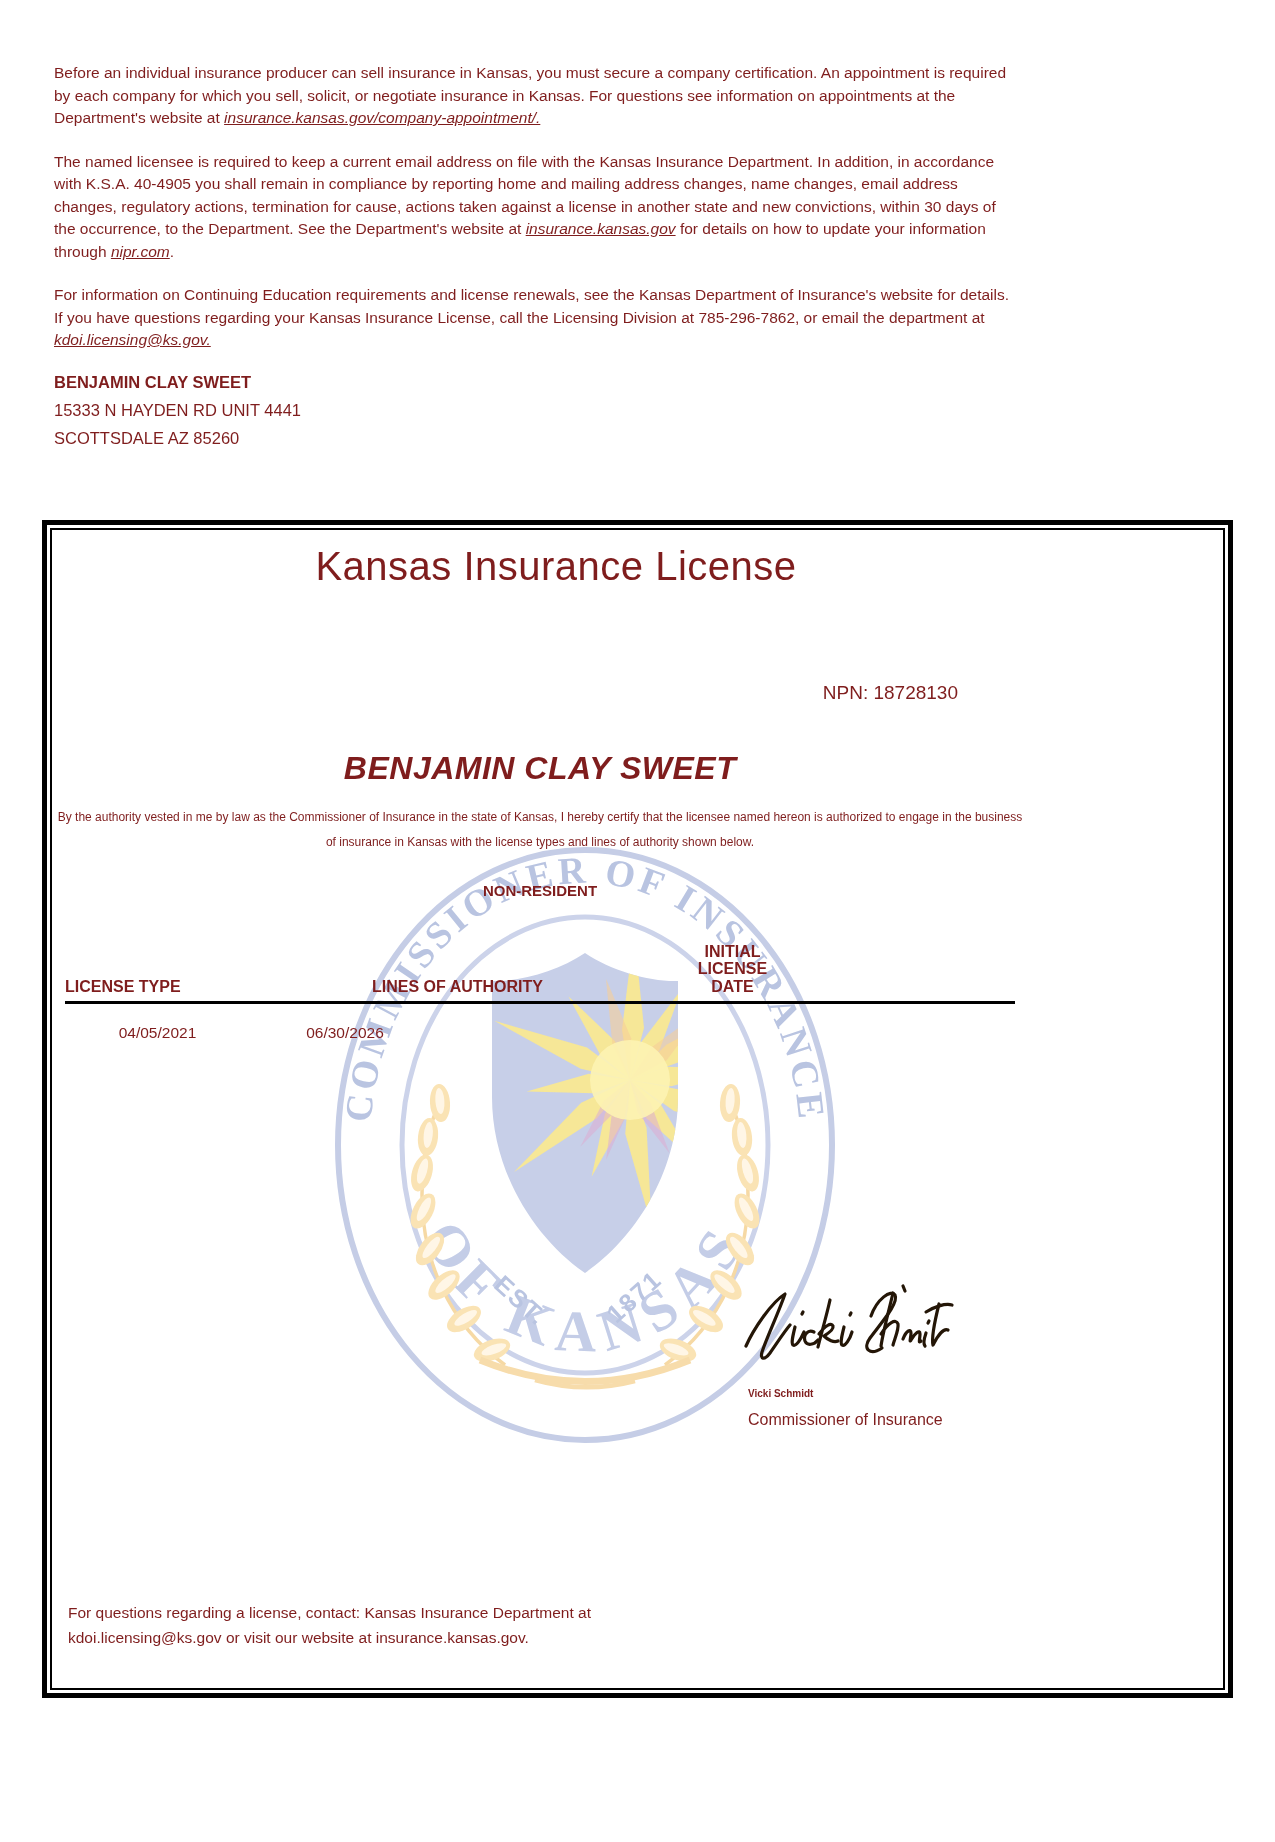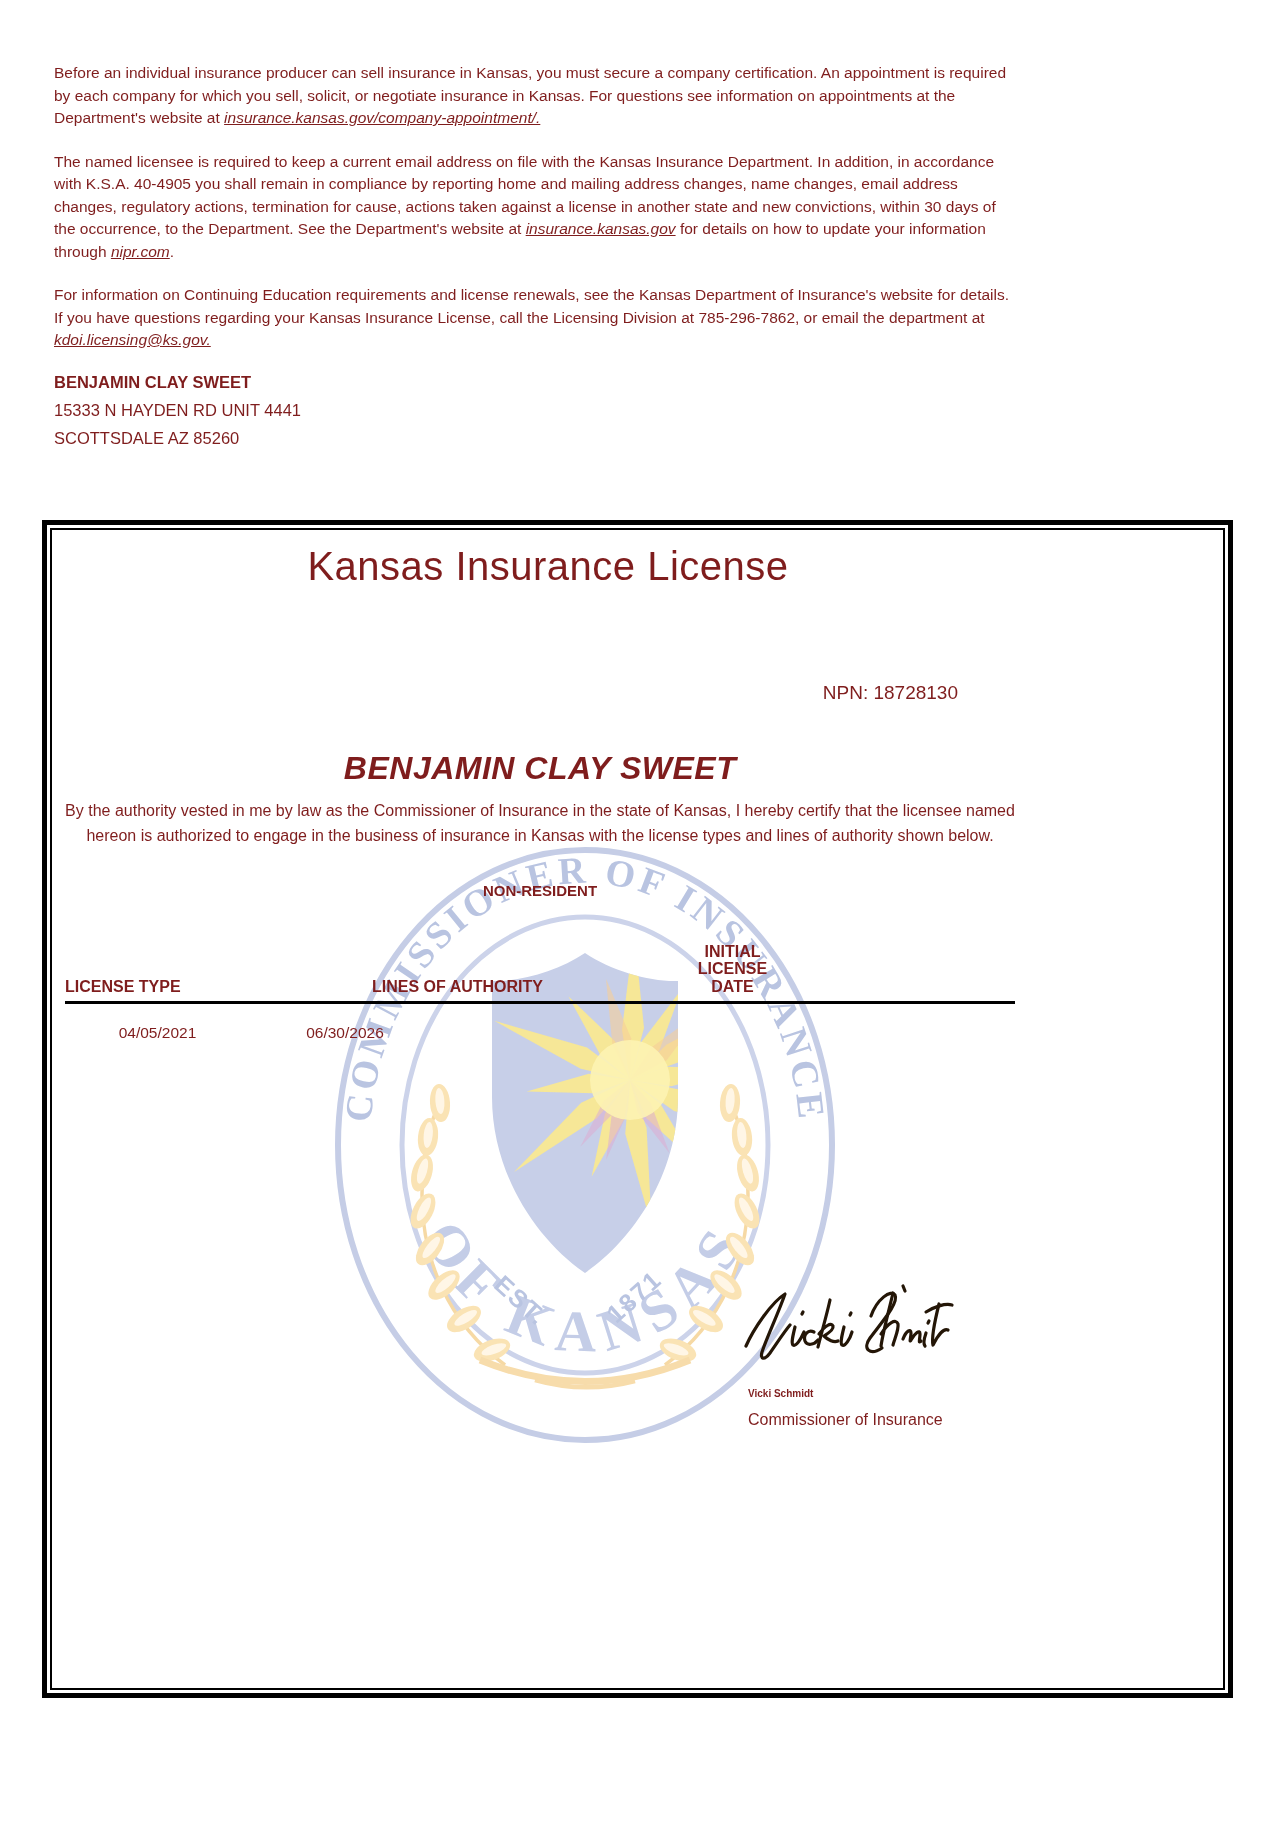--- a/index.html
+++ b/index.html
@@ -15,24 +15,24 @@
   .recipient { position:absolute; left:54px; top:368px; font-size:16.5px; line-height:28px; }
   .recipient .rname { font-weight:bold; }
   
   .cert-outer {
     position:absolute; left:42px; top:520px; width:1191px; height:1178px;
     border:5px solid #000; padding:3px; box-sizing:border-box;
   }
   .cert-inner { border:2px solid #000; width:100%; height:100%; box-sizing:border-box; position:relative; }
   .cert-content { position:absolute; left:13px; top:0; width:950px; height:100%; }
   .cert-content > * { position:absolute; z-index:1; }
-  .cert-title { top:14px; left:8px; width:100%; text-align:center; font-size:40px; letter-spacing:.5px; }
+  .cert-title { top:14px; left:16px; width:100%; text-align:center; font-size:40px; letter-spacing:.5px; }
   .cert-npn { top:152px; right:57px; font-size:19px; }
   .cert-name { top:220px; left:0; width:100%; text-align:center; font-size:32px; font-weight:bold; font-style:italic; letter-spacing:.5px; }
-  .cert-authority { top:268px; left:-8px; width:966px; text-align:center; font-size:16px; line-height:25px; }
+  .cert-authority { top:275px; left:-8px; width:966px; text-align:center; font-size:12px; line-height:25px; }
   .cert-residency { top:352px; left:0; width:100%; text-align:center; font-size:15px; font-weight:bold; }
   
   .tbl { top:412px; left:0; width:950px; }
   .tbl .c1 { width:210px; }
   .tbl .c2 { width:365px;text-align:center; }
   .tbl .c3 { width:185px; text-align:center; }
   .tbl .c4 { width:190px; text-align:center; }
   .tbl-head { display:flex; align-items:flex-end; min-height:53px; font-weight:bold; font-size:16px; line-height:17.5px; }
   .tbl-head .c3 span { display:block; width:82px; margin:0 auto; }
   .tbl-head .c4 span { display:block; width:108px; margin:0 auto; }
@@ -196,17 +196,21 @@
             <path d="M163 57 C166 49 171 46 171 51 C171 56 169 61 171 58 C175 51 180 47 180 52 C180 57 178 62 181 59"></path>
             <path d="M186 51 C184 57 183 62 185 64"></path>
             <path d="M188 41 L189 39"></path>
             <path d="M199 22 C195 38 191 55 193 63 C198 53 204 46 208 48"></path>
             <path d="M186 30 C194 25 205 21 212 23"></path>
           </g>
         </svg>
         <div class="sig-name">Vicki Schmidt</div>
         <div class="sig-title">Commissioner of Insurance</div>
 
+        <div class="cert-footer">
+          <div>For questions regarding a license, contact: Kansas Insurance Department at</div>
+          <div>kdoi.licensing@ks.gov or visit our website at insurance.kansas.gov.</div>
+        </div>
 
       </div>
     </div>
   </div>
 </div>
 
 </body></html>

